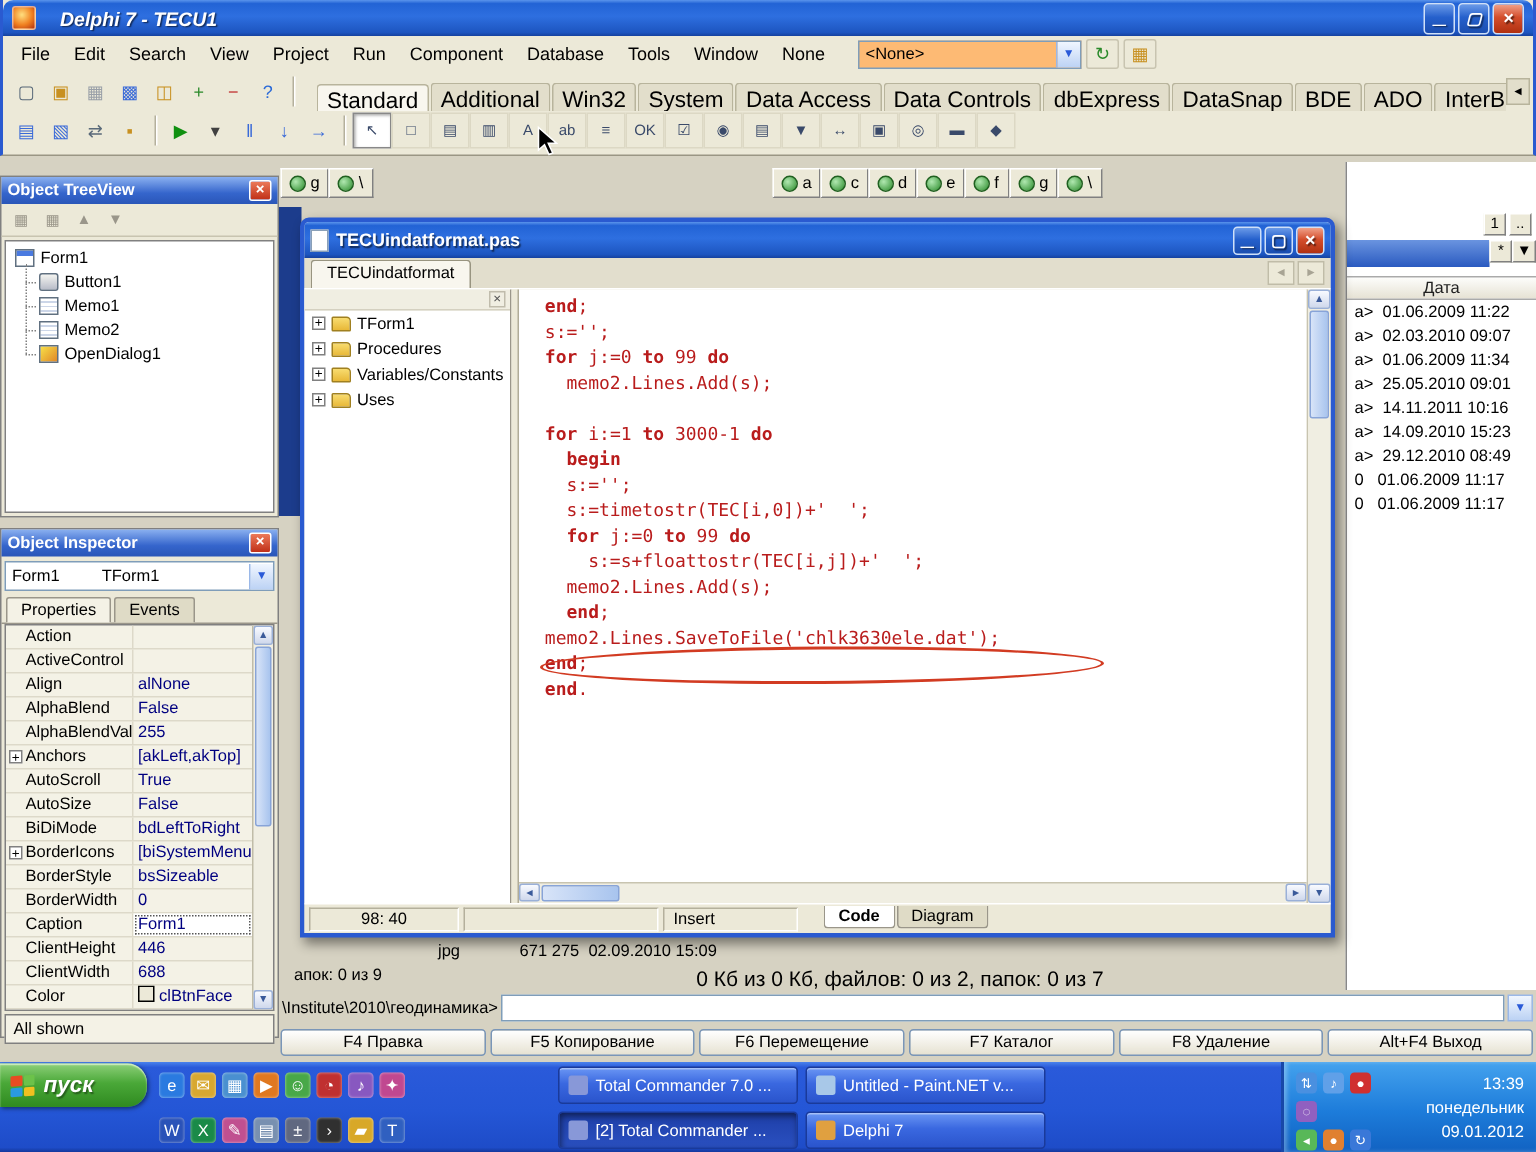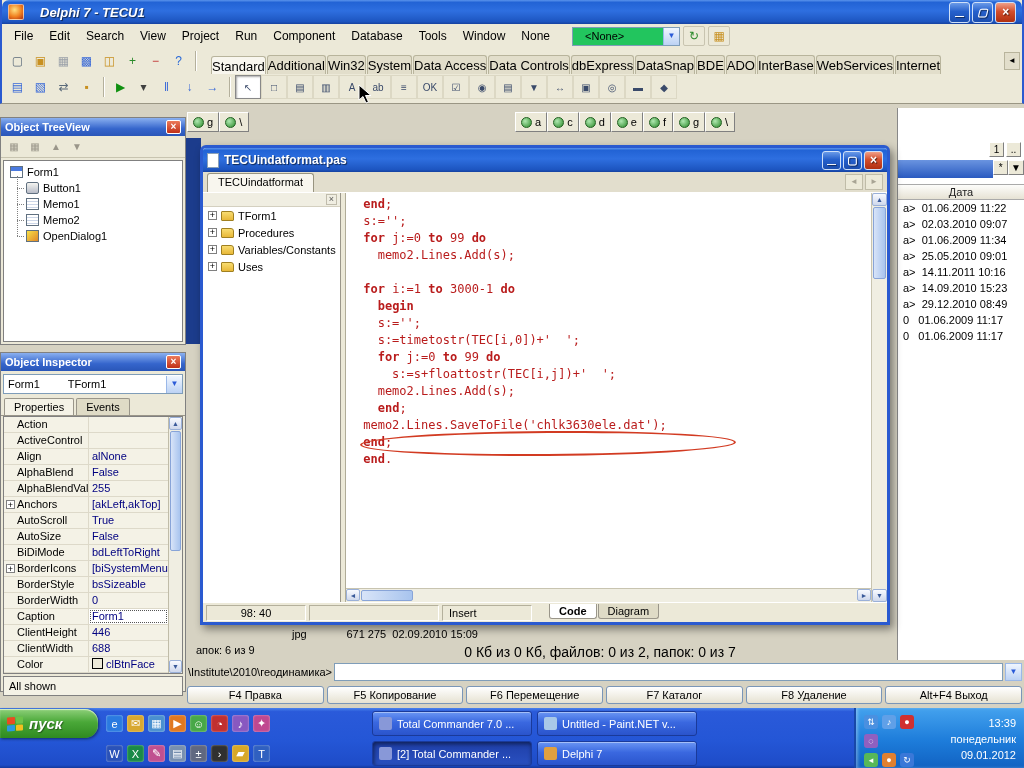--- a/index.html
+++ b/index.html
@@ -19,32 +19,32 @@
   .delphi-top { position:absolute; left:0; top:0; width:1024px; height:104px; background:#ece9d8;
                 border-left:2px solid #2a5ad0; border-right:2px solid #2a5ad0; border-bottom:1px solid #9a9684; }
   .titlebar { height:24px; display:flex; align-items:center; gap:16px; padding:0 6px; color:#fff; font-weight:bold; font-size:13px;
               text-shadow:1px 1px 1px rgba(0,0,0,.6); border-radius:7px 7px 0 0;font-style:italic; }
   .app-icon { width:16px; height:16px; border-radius:2px; background:radial-gradient(circle at 40% 35%, #ffe080, #f08020 55%, #b03010); border:1px solid #fff8; }
   .cap-group { margin-left:auto; display:flex; gap:2px; }
 
   .menubar { height:24px; display:flex; align-items:center; padding:0 4px; background:#ece9d8; }
   .menu-items { display:flex; }
   .menu-item { padding:3px 8px; font-size:12px; }
-  .xp-combo { display:flex; align-items:center; margin-left:14px; border:1px solid #7f9db9; background:#22c55e; height:19px; width:108px; padding-left:12px; font-size:11px; }
+  .xp-combo { display:flex; align-items:center; margin-left:14px; border:1px solid #7f9db9; background:#fdba74; height:19px; width:149px; padding-left:4px; font-size:11px; }
   .combo-arrow { margin-left:auto; width:16px; height:17px; background:linear-gradient(#f0f6ff,#bcd2f4); border-left:1px solid #9ab8e8; color:#2a5ad8; font-size:8px; text-align:center; line-height:16px; flex:none; }
   .combo-arrow::before { content:"▼"; }
   .mini-btn { width:22px; height:20px; margin-left:3px; display:flex; align-items:center; justify-content:center; border:1px solid #c8c4b0; border-radius:2px; background:#ece9d8; font-size:12px; }
 
   .tbrow { height:26px; display:flex; align-items:center; padding-left:4px; background:#ece9d8; }
   .tb-group { display:flex; align-items:center; }
   .tbtn { width:23px; height:22px; display:flex; align-items:center; justify-content:center; font-size:12px; color:var(--c,#3a5a8a); border:1px solid transparent; border-radius:2px; }
   .vsep { width:1px; height:20px; background:#b4b09c; box-shadow:1px 0 0 #fff; margin:0 5px; flex:none; }
 
   .palette-tabs { display:flex; align-items:flex-end; height:100%; margin-left:10px; overflow:hidden; flex:1; }
-  .ptab { padding:2px 0; height:19px; border:1px solid #b8b49c; border-bottom:none; border-radius:3px 3px 0 0; background:#e2decb; font-size:13px; white-space:nowrap; margin-right:1px; }
+  .ptab { padding:2px 6px; height:19px; border:1px solid #b8b49c; border-bottom:none; border-radius:3px 3px 0 0; background:#e2decb; font-size:15px; white-space:nowrap; margin-right:1px; }
   .ptab.active { background:#f8f6ee; position:relative; top:1px; }
   .tabscroll { margin-left:auto; width:16px; height:18px; border:1px solid #b8b49c; background:#e2decb; font-size:8px; text-align:center; line-height:16px; flex:none; margin-right:2px; }
   .tabscroll::before { content:"◄"; }
 
   .comp-strip { display:flex; align-items:center; }
   .comp { width:26px; height:24px; display:flex; align-items:center; justify-content:center; font-size:10px; color:#3a4a6a; background:#ece9d8; border:1px solid #dcd8c4; }
   .comp.pressed { background:#fff; border:1px solid #888; box-shadow:inset 1px 1px 2px #aaa; }
 
   
   .desktop-bg { position:absolute; left:0; top:104px; width:1024px; height:604px; background:#d6d2c2; }
@@ -261,21 +261,21 @@
         <div class="tc-row">a&gt;  25.05.2010 09:01</div>
         <div class="tc-row">a&gt;  14.11.2011 10:16</div>
         <div class="tc-row">a&gt;  14.09.2010 15:23</div>
         <div class="tc-row">a&gt;  29.12.2010 08:49</div>
         <div class="tc-row">0   01.06.2009 11:17</div>
         <div class="tc-row">0   01.06.2009 11:17</div>
       </div>
   </div>
 
   <div class="tc-fileinfo">jpg             671 275  02.09.2010 15:09</div>
-  <div class="tc-sleft">апок: 6 из 9</div>
+  <div class="tc-sleft">апок: 0 из 9</div>
   <div class="tc-scenter">0 Кб из 0 Кб, файлов: 0 из 2, папок: 0 из 7</div>
 
   <div class="cmdrow">
     <span class="cmd-path">\Institute\2010\геодинамика&gt;</span>
     <input class="cmd-input" style="">
     <div class="cmd-drop"></div>
   </div>
 
   <div class="fkeys">
 

